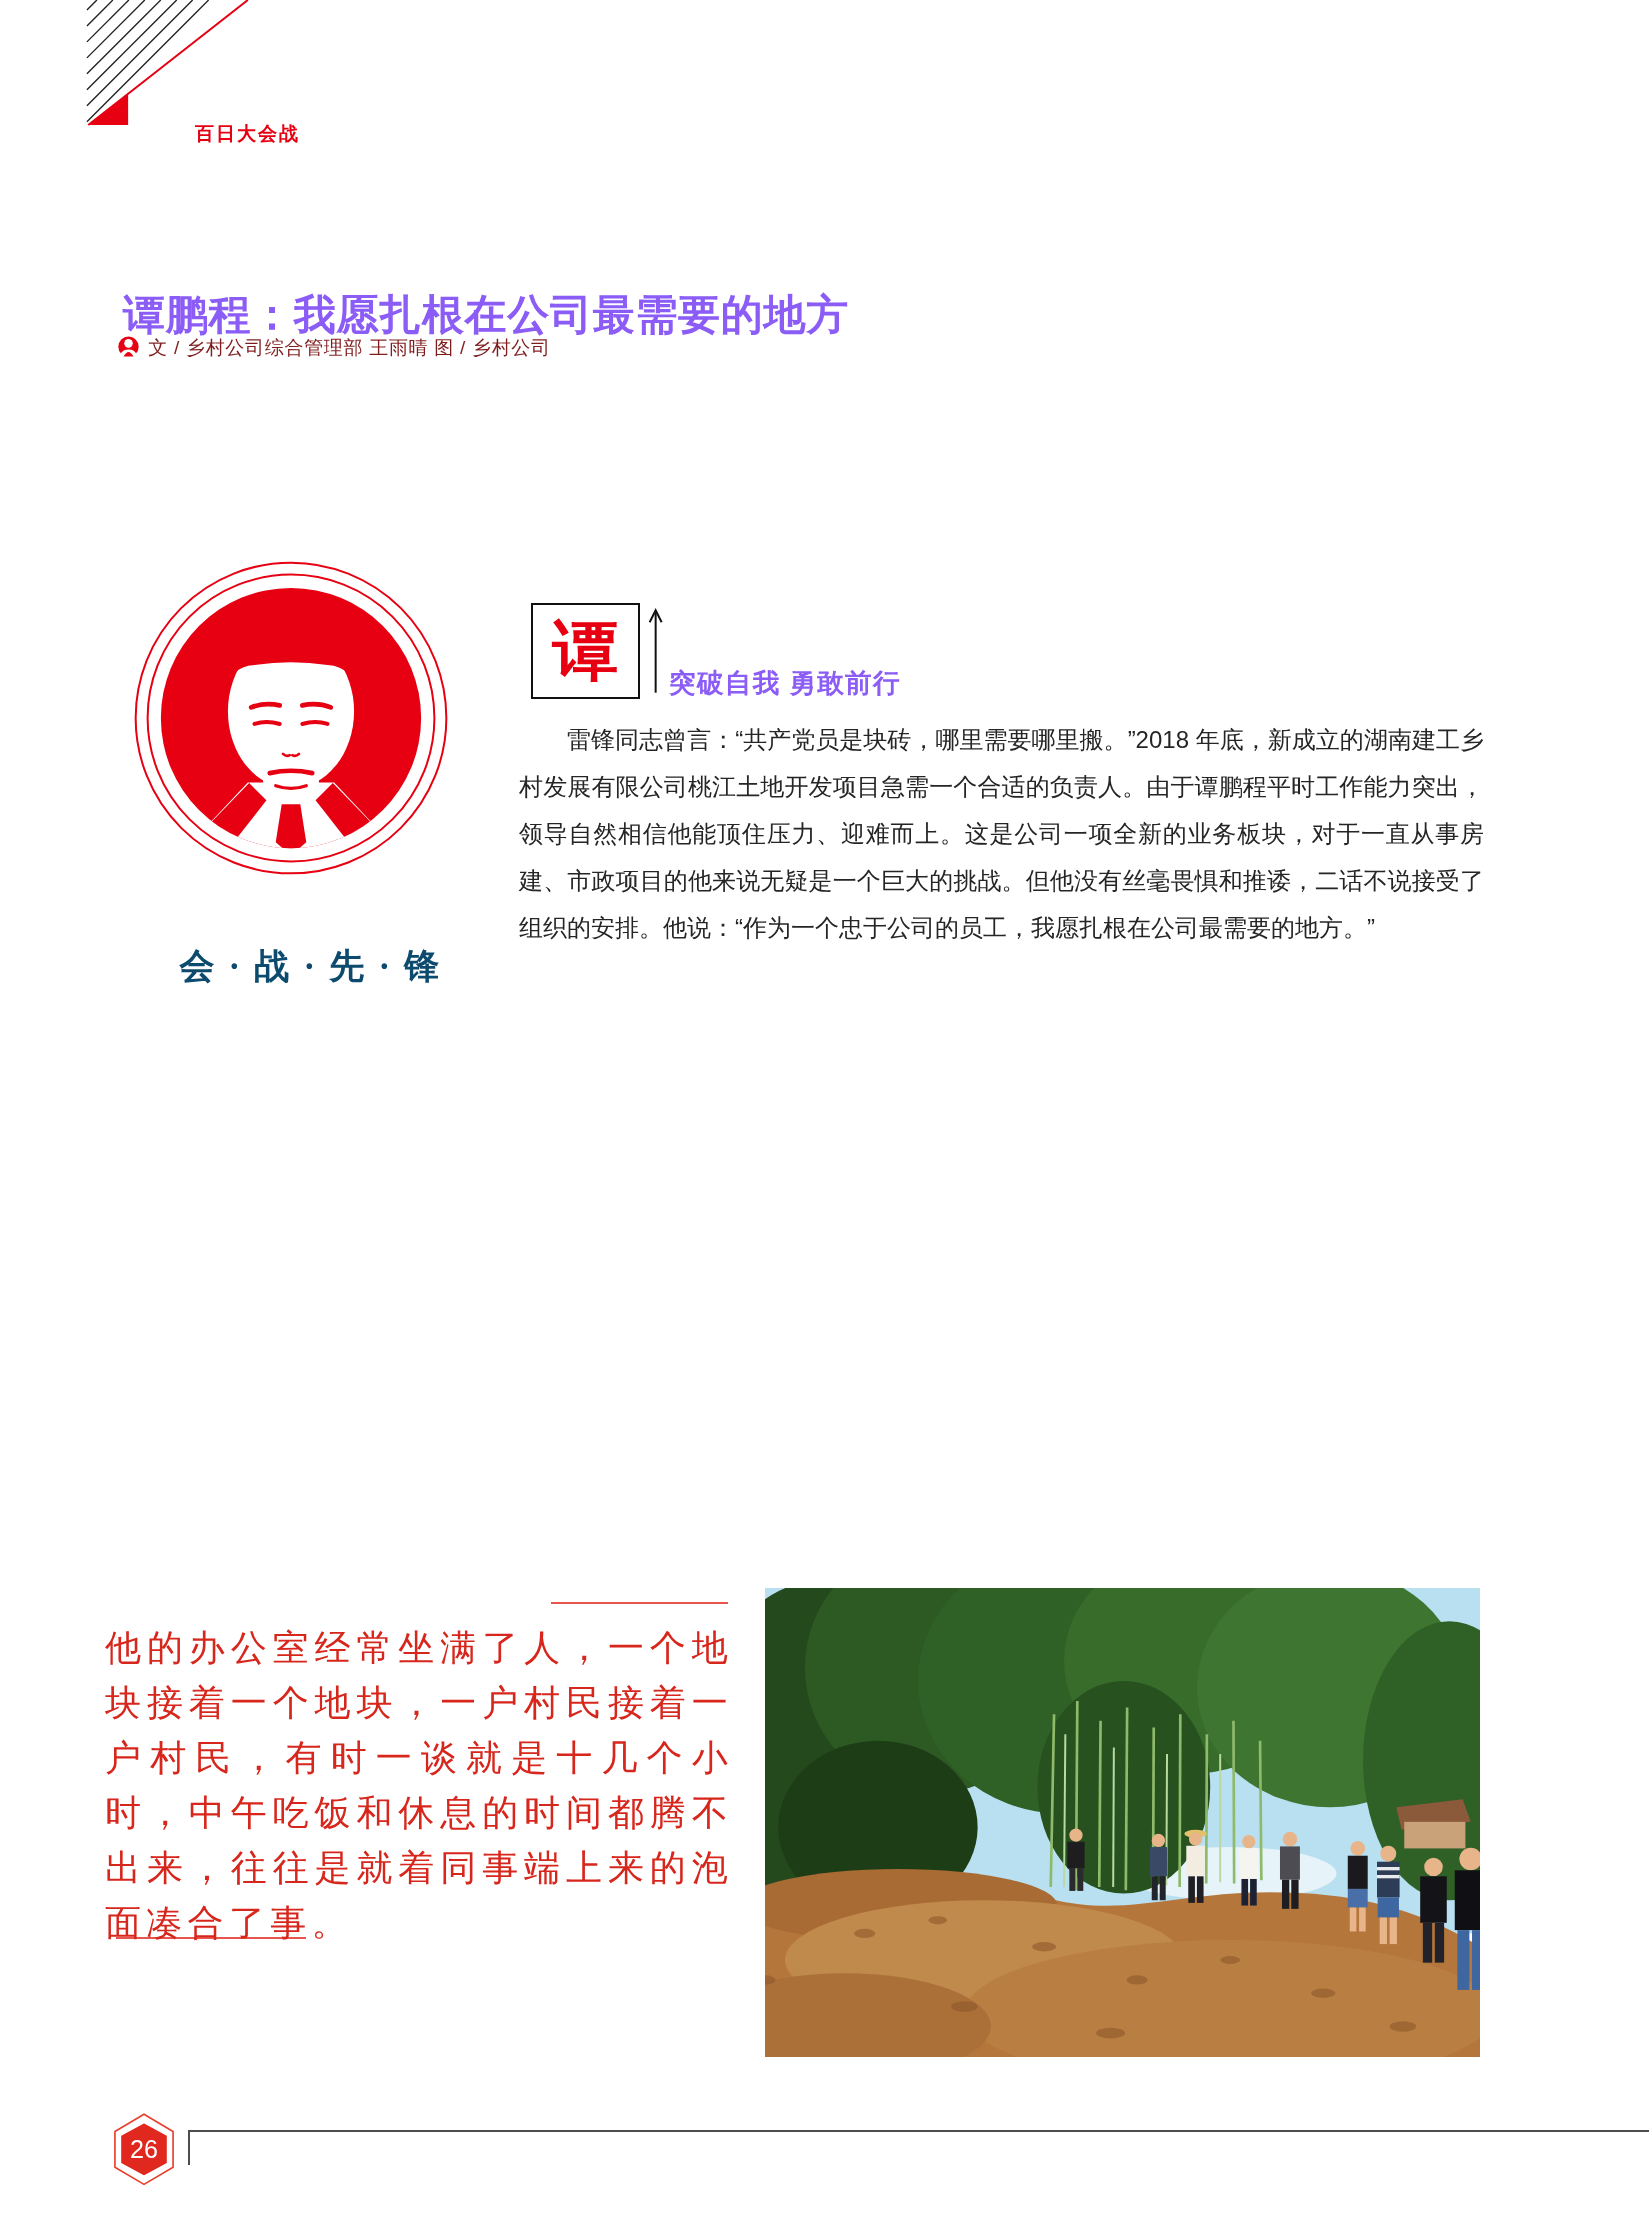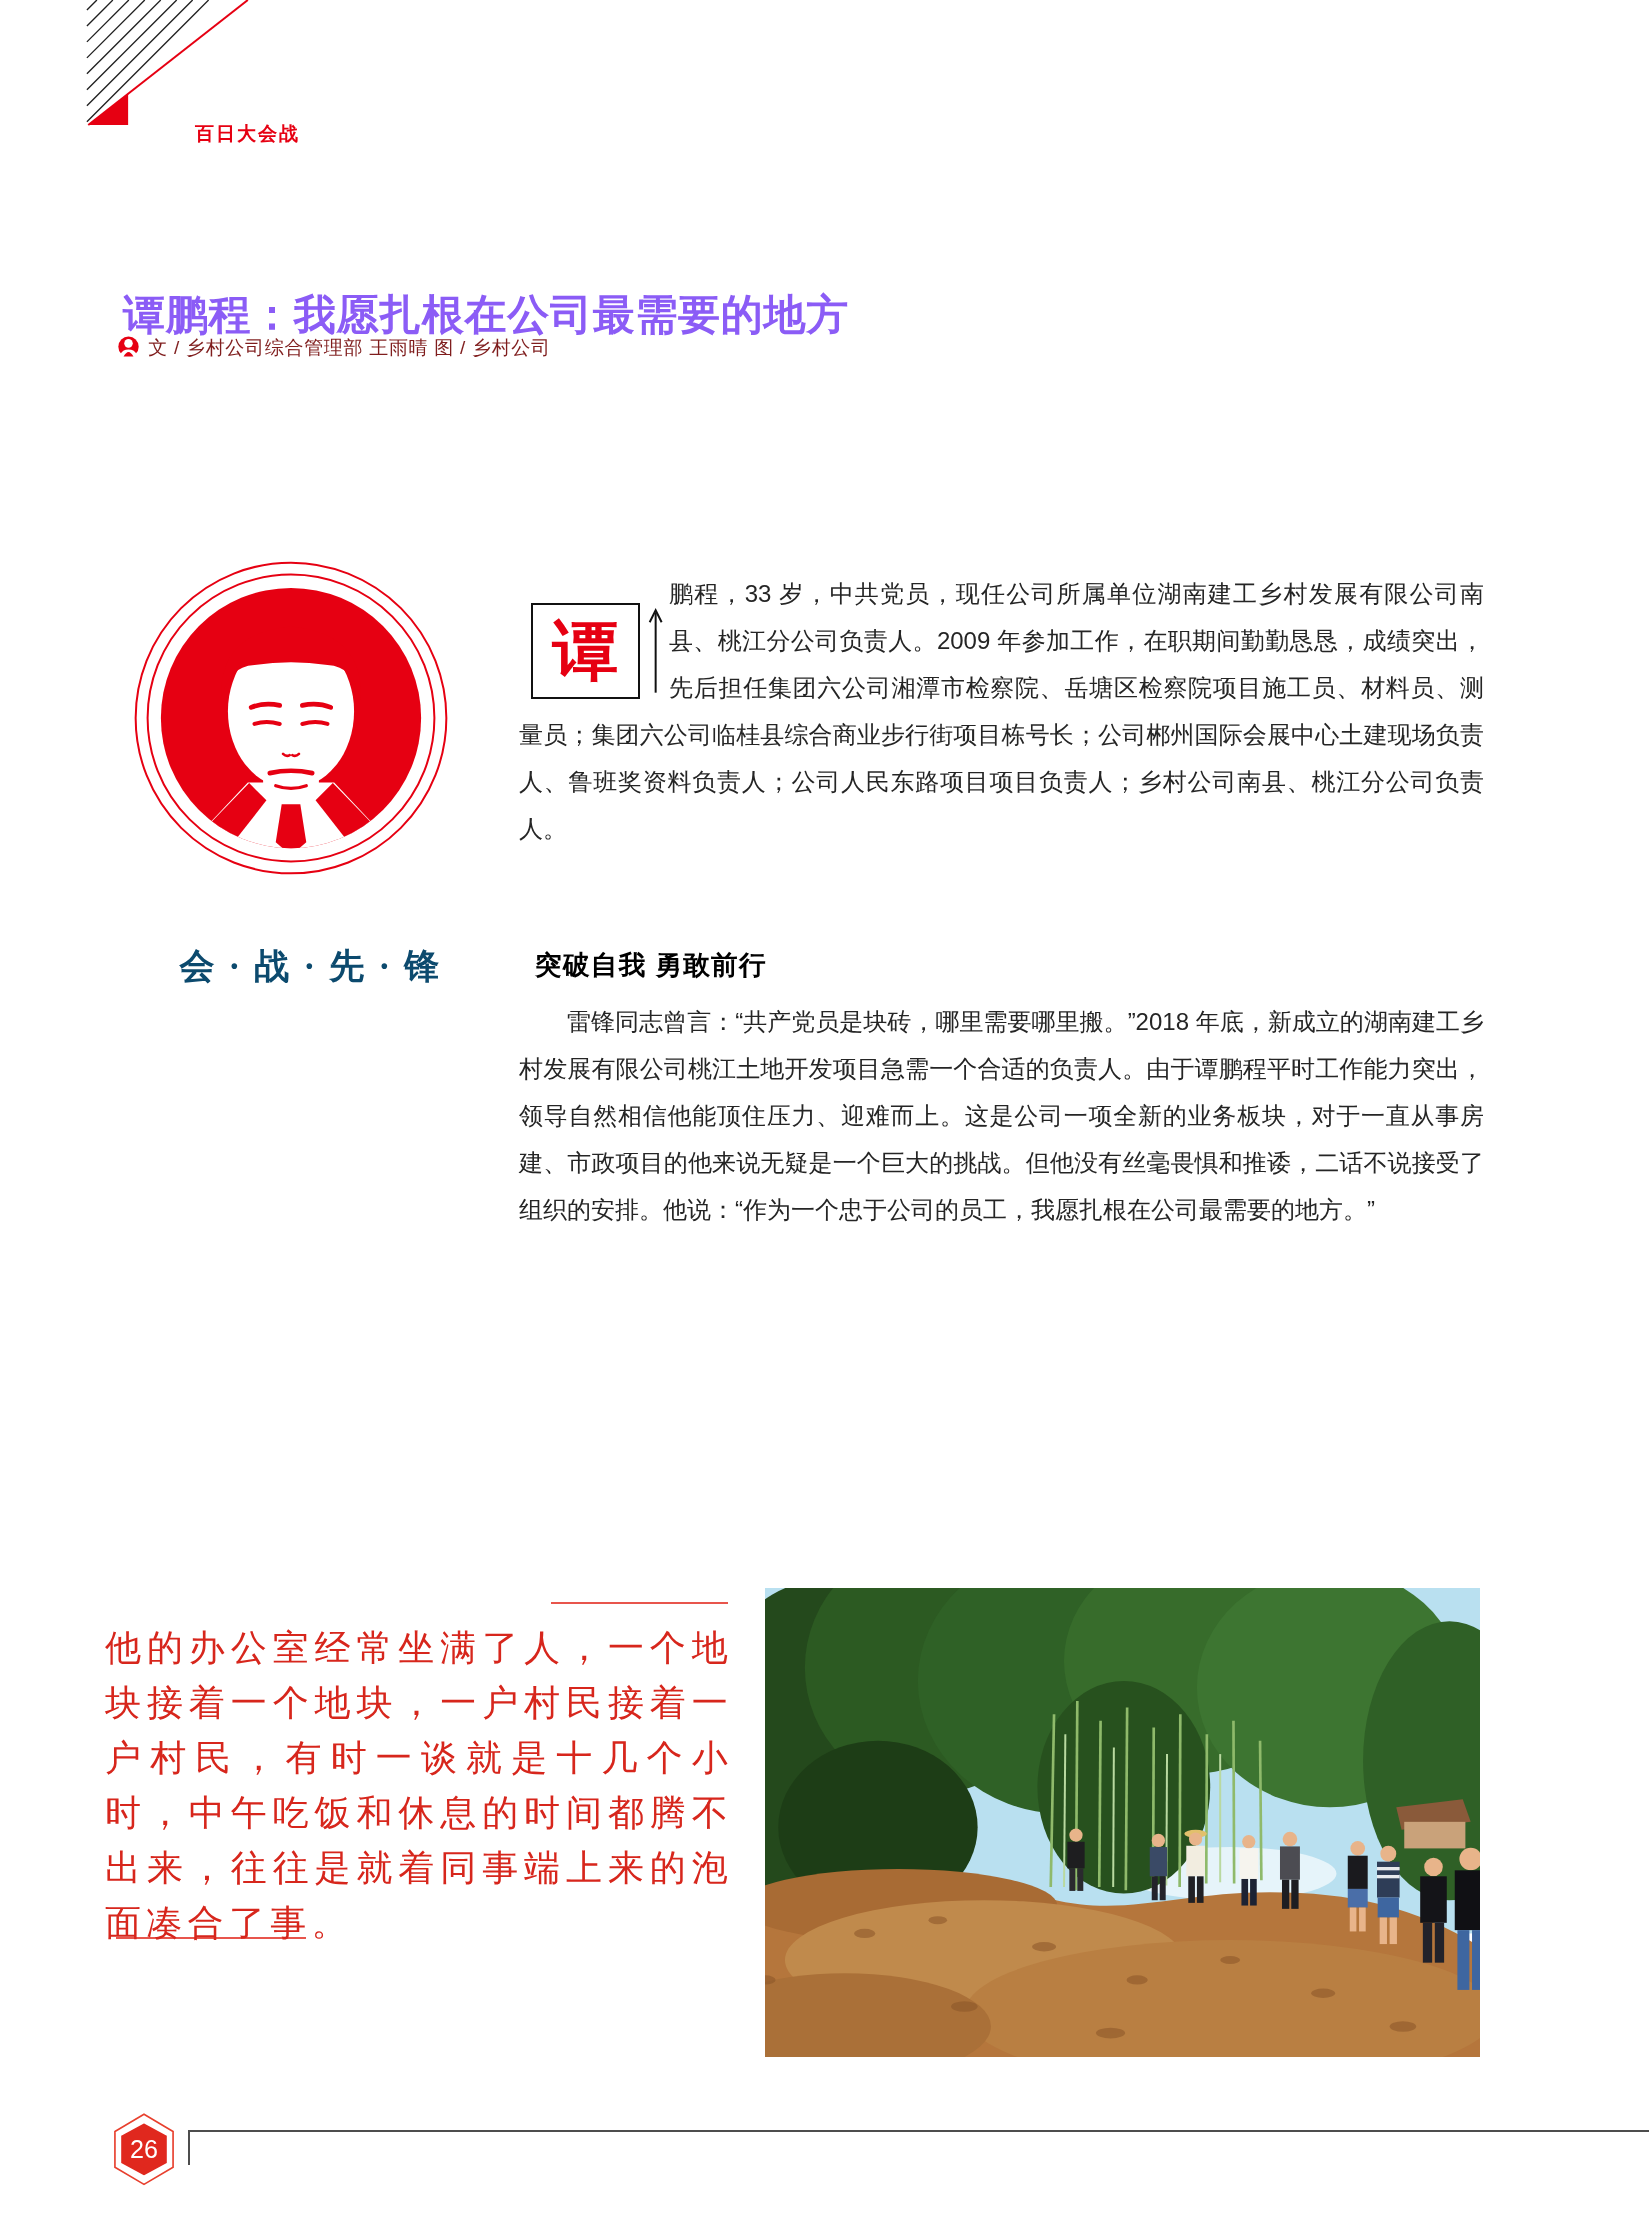--- a/index.html
+++ b/index.html
@@ -49,21 +49,21 @@
     border:2px solid #111;display:flex;align-items:center;justify-content:center;
   }
   .dropcap-char{
     font-family:"Liberation Serif","DejaVu Serif",serif;
     font-size:66px;font-weight:700;color:#e60012;line-height:1;
   }
   .dropcap-arrow{position:absolute;left:128px;top:35px;}
   .para-indent{text-indent:2em;margin:0;}
   .para-flat{margin:0;}
   .section-heading{
-    margin:98px 0 16px 16px;font-size:26.6px;font-weight:bold;color:#000000;
+    margin:98px 0 16px 16px;font-size:26.6px;font-weight:bold;color:#8b5cf6;
     line-height:1.2;letter-spacing:1.3px;text-align:left;
   }
 
   
   .pull-quote{
     left:105px;top:1621px;width:628px;
     font-family:"Liberation Serif","DejaVu Serif",serif;
     font-size:36px;line-height:55px;color:#d7261c;letter-spacing:5.3px;
     text-align:justify;
   }
@@ -152,21 +152,20 @@
     <div class="dropcap-box">
       <span class="dropcap-char">谭</span>
     </div>
     <span class="dropcap-arrow">
       <svg width="17.3" height="89" viewBox="0 0 26 134">
         <line x1="13" y1="132" x2="13" y2="12" stroke="#111" stroke-width="3"></line>
         <polyline points="4,26 13,8 22,26" fill="none" stroke="#111" stroke-width="3"></polyline>
       </svg>
     </span>
   </div>
-  <p class="para-flat">鹏程，33 岁，中共党员，现任公司所属单位湖南建工乡村发展有限公司南县、桃江分公司负责人。2009 年参加工作，在职期间勤勤恳恳，成绩突出，先后担任集团六公司湘潭市检察院、岳塘区检察院项目施工员、材料员、测量员；集团六公司临桂县综合商业步行街项目栋号长；公司郴州国际会展中心土建现场负责人、鲁班奖资料负责人；公司人民东路项目项目负责人；乡村公司南县、桃江分公司负责人。</p>
   <h2 class="section-heading">突破自我 勇敢前行</h2>
   <p class="para-indent">雷锋同志曾言：“共产党员是块砖，哪里需要哪里搬。”2018 年底，新成立的湖南建工乡村发展有限公司桃江土地开发项目急需一个合适的负责人。由于谭鹏程平时工作能力突出，领导自然相信他能顶住压力、迎难而上。这是公司一项全新的业务板块，对于一直从事房建、市政项目的他来说无疑是一个巨大的挑战。但他没有丝毫畏惧和推诿，二话不说接受了组织的安排。他说：“作为一个忠于公司的员工，我愿扎根在公司最需要的地方。”</p>
 </div>
 
 <div class="abs rule-red rule-quote-top"></div>
 <div class="abs rule-red rule-quote-bottom"></div>
 
 <div class="abs pull-quote">他的办公室经常坐满了人，一个地块接着一个地块，一户村民接着一户村民，有时一谈就是十几个小时，中午吃饭和休息的时间都腾不出来，往往是就着同事端上来的泡面凑合了事。</div>
 
 <svg class="abs photo" viewBox="0 0 1076 706" preserveAspectRatio="none">

